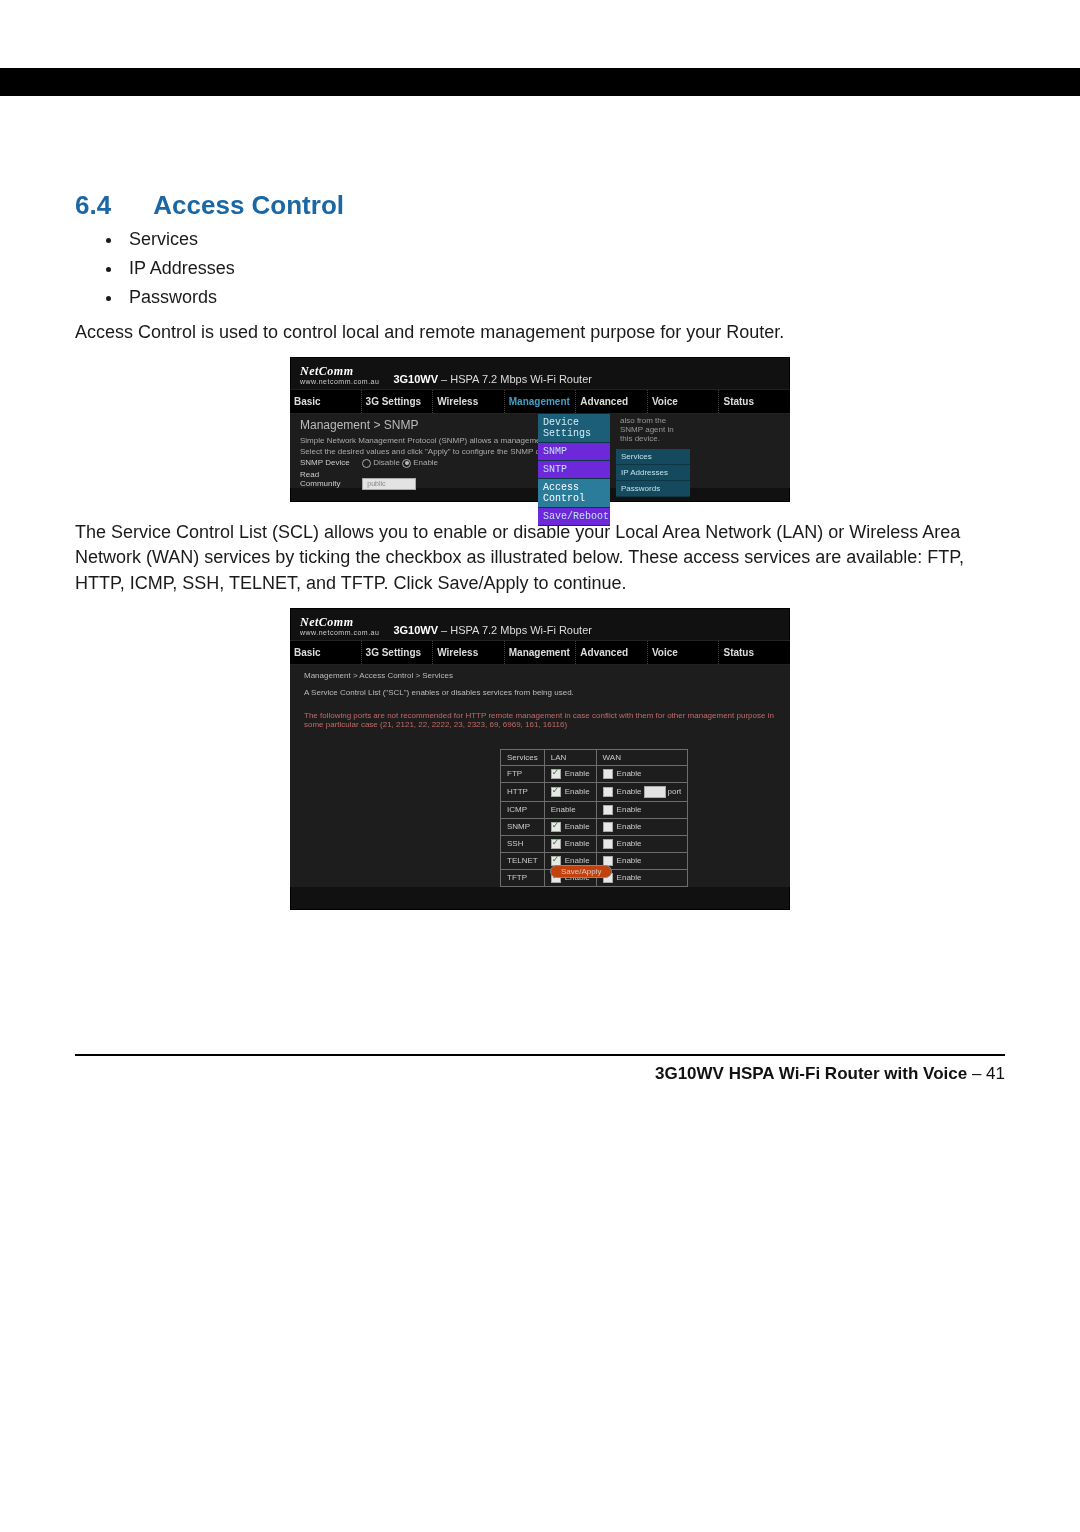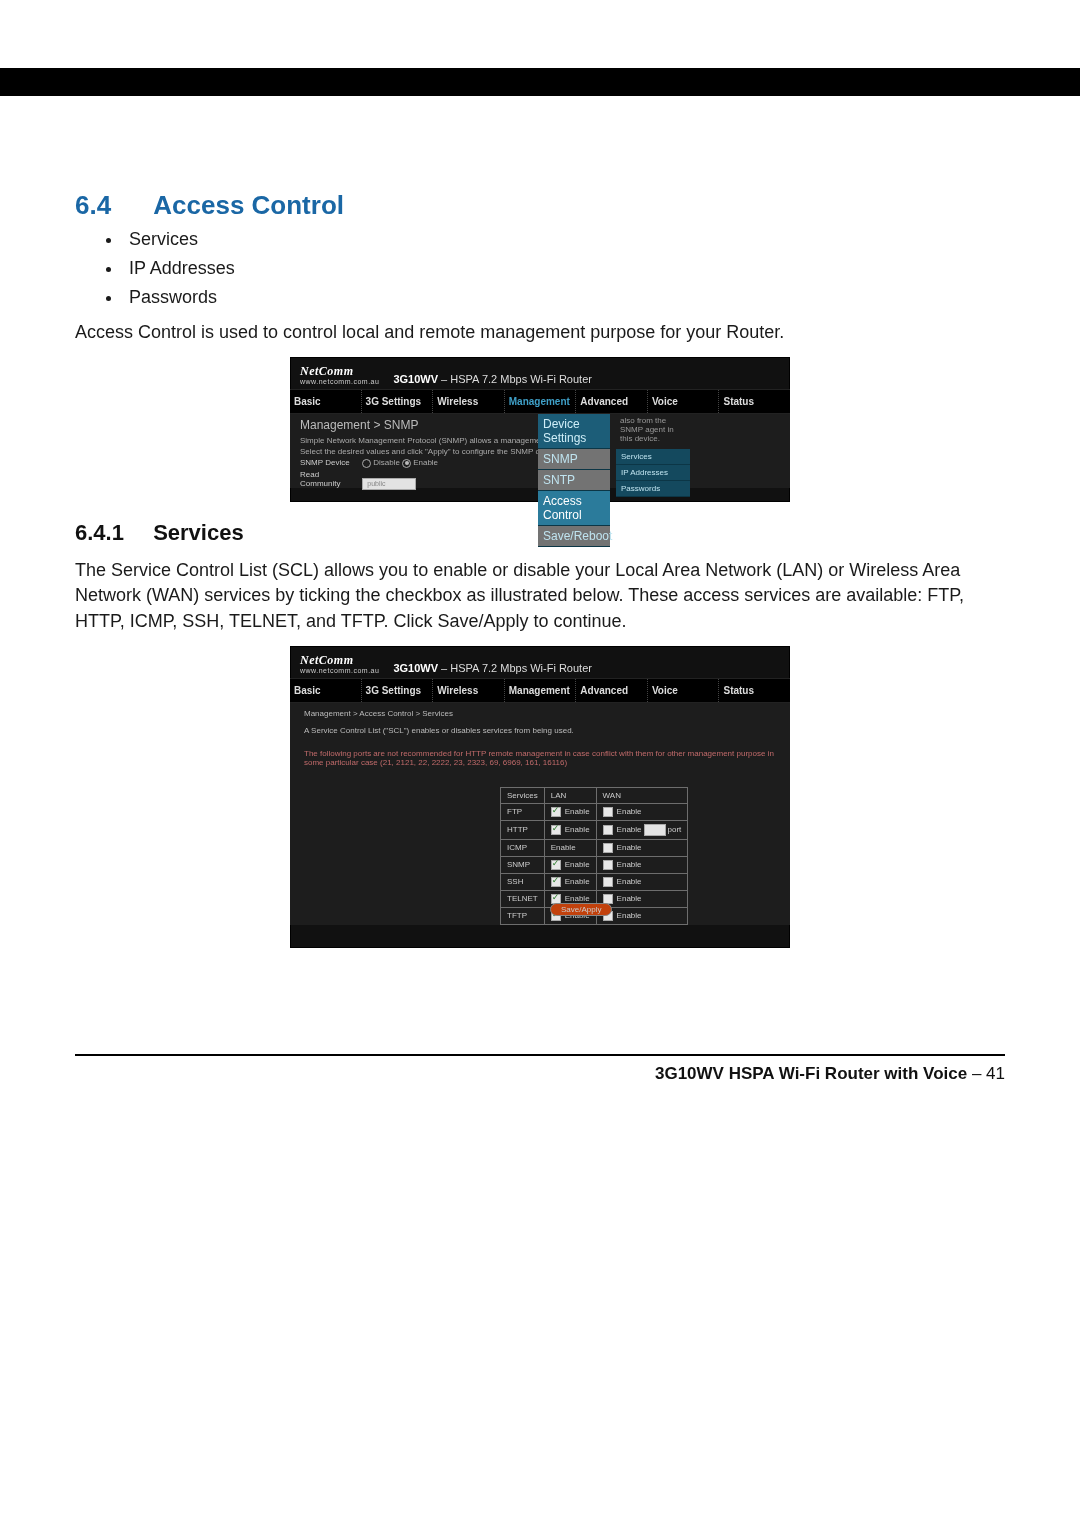--- a/index.html
+++ b/index.html
@@ -169,23 +169,24 @@
     padding: 0 4px;
     line-height: 10px;
     height: 10px;
     min-width: 44px;
   }
   .dropdown {
     position: absolute;
     left: 248px;
     top: 0;
     width: 72px;
-    background: #737373;
+    background: #6d28d9;
     color: #bfe3ef;
-    font-size: 12px;
+    font-size: 10px;
+    font-family: Liberation Mono, monospace;
   }
   .dropdown div {
     padding: 3px 5px;
     border-bottom: 1px solid #0c3646;
   }
   .dropdown div.hl   { background: #1c5d78; color: #cfeef8; }
   .dropdown div.hl2  { background: #2b7b9b; color: #fff; }
   .rightcol {
     position: absolute;
     left: 326px;
@@ -355,24 +356,20 @@
           <div class="rightcol">
             <div class="txt1">also from the SNMP agent in this device.</div>
             <div class="box">Services</div>
             <div class="box">IP Addresses</div>
             <div class="box">Passwords</div>
           </div>
         </div>
       </div>
     </div>
 
-    <h3 class="h641">
-      <span class="num">6.4.1</span>
-      <span>Services</span>
-    </h3>
 
     <p class="para">The Service Control List (SCL) allows you to enable or disable your Local Area Network (LAN) or Wireless Area Network (WAN) services by ticking the checkbox as illustrated below. These access services are available: FTP, HTTP, ICMP, SSH, TELNET, and TFTP. Click Save/Apply to continue.</p>
 
     <div class="shotwrap">
       <div class="router-shot shot2">
         <div class="brandbar">
           <div>
             <div class="brand">NetComm</div>
             <span class="brand-sub">www.netcomm.com.au</span>
           </div>

